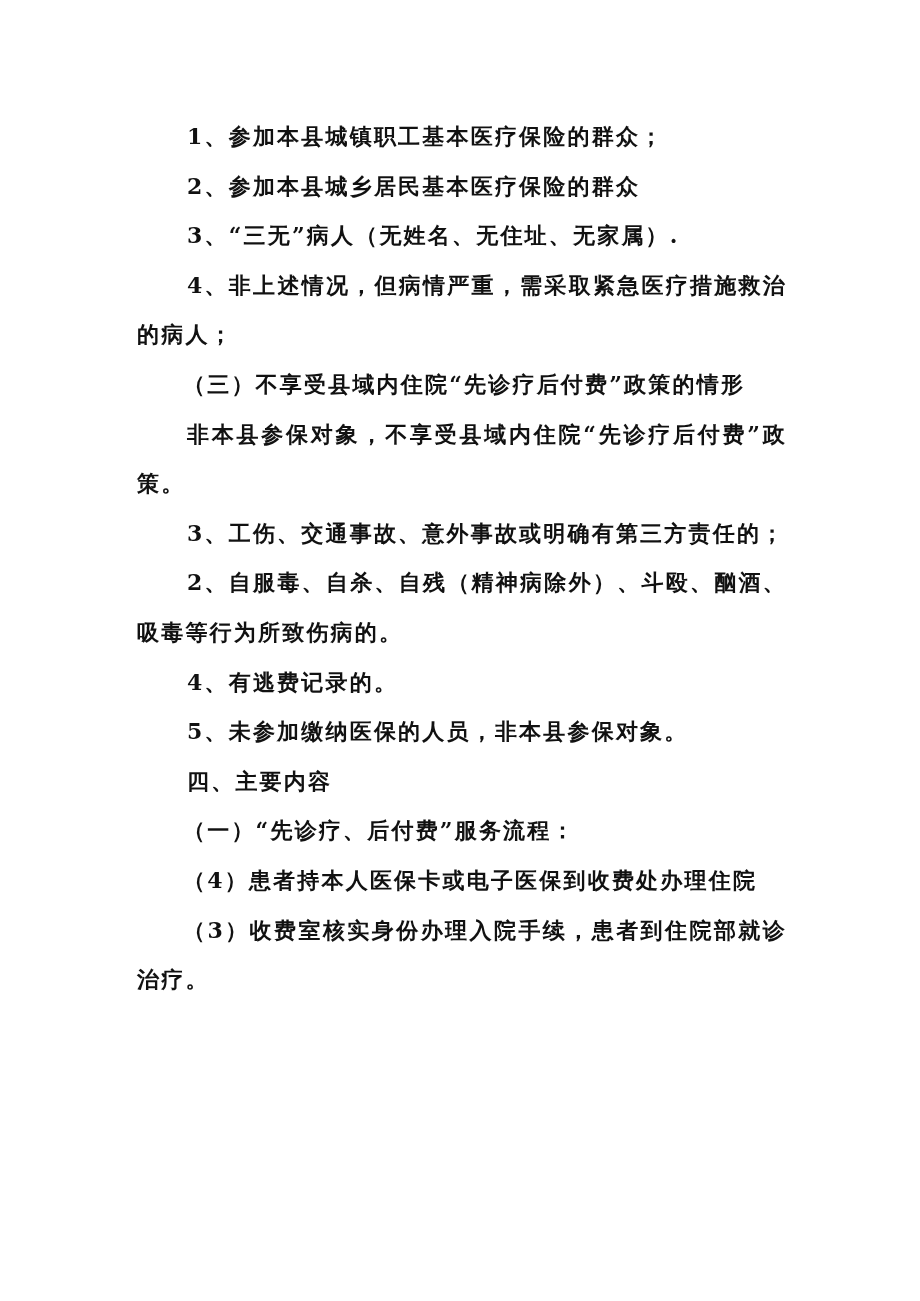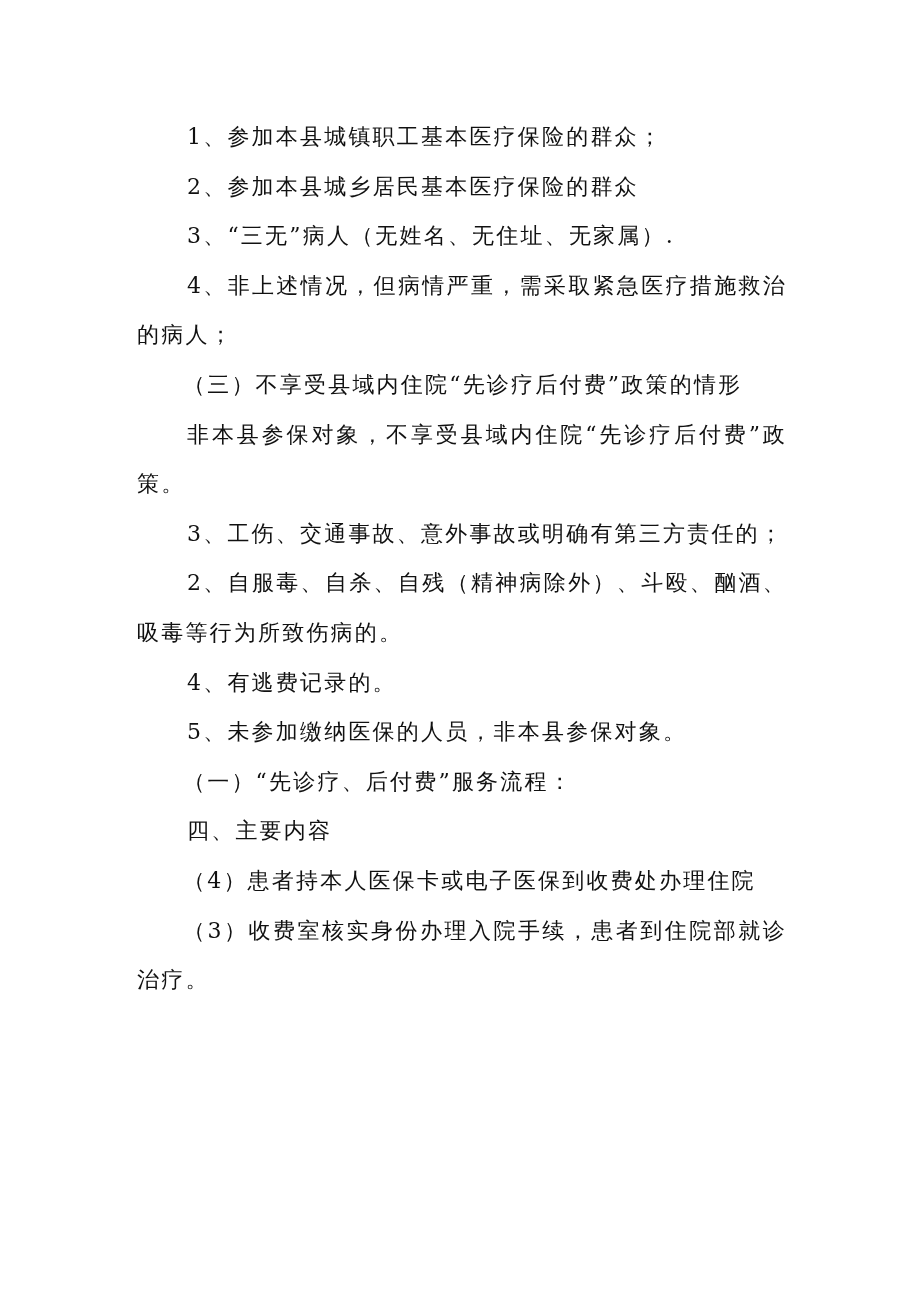--- a/index.html
+++ b/index.html
@@ -13,20 +13,21 @@
       position: relative;
       overflow: hidden;
       font-family: "DejaVu Serif", "Liberation Serif", serif;
       color: #111111;
     }
     .page {
       position: absolute;
       left: 137px;
       top: 112px;
       width: 650px;
+      font-weight: bold;
     }
     .para {
       font-size: 22px;
       line-height: 49.6px;
       margin: 0;
       text-align: justify;
       text-indent: 50px;
       letter-spacing: 2.2px;
       white-space: normal;
       word-break: break-all;
@@ -42,17 +43,17 @@
   <p class="para">1、参加本县城镇职工基本医疗保险的群众；</p>
   <p class="para">2、参加本县城乡居民基本医疗保险的群众</p>
   <p class="para">3、“三无”病人（无姓名、无住址、无家属）.</p>
   <p class="para">4、非上述情况，但病情严重，需采取紧急医疗措施救治的病人；</p>
   <p class="para tight-indent">（三）不享受县域内住院“先诊疗后付费”政策的情形</p>
   <p class="para">非本县参保对象，不享受县域内住院“先诊疗后付费”政策。</p>
   <p class="para">3、工伤、交通事故、意外事故或明确有第三方责任的；</p>
   <p class="para">2、自服毒、自杀、自残（精神病除外）、斗殴、酗酒、吸毒等行为所致伤病的。</p>
   <p class="para">4、有逃费记录的。</p>
   <p class="para">5、未参加缴纳医保的人员，非本县参保对象。</p>
+  <p class="para">四、主要内容</p>
   <p class="para tight-indent">（一）“先诊疗、后付费”服务流程：</p>
-  <p class="para">四、主要内容</p>
   <p class="para tight-indent">（4）患者持本人医保卡或电子医保到收费处办理住院</p>
   <p class="para tight-indent">（3）收费室核实身份办理入院手续，患者到住院部就诊治疗。</p>
 </div>
 
 </body></html>

